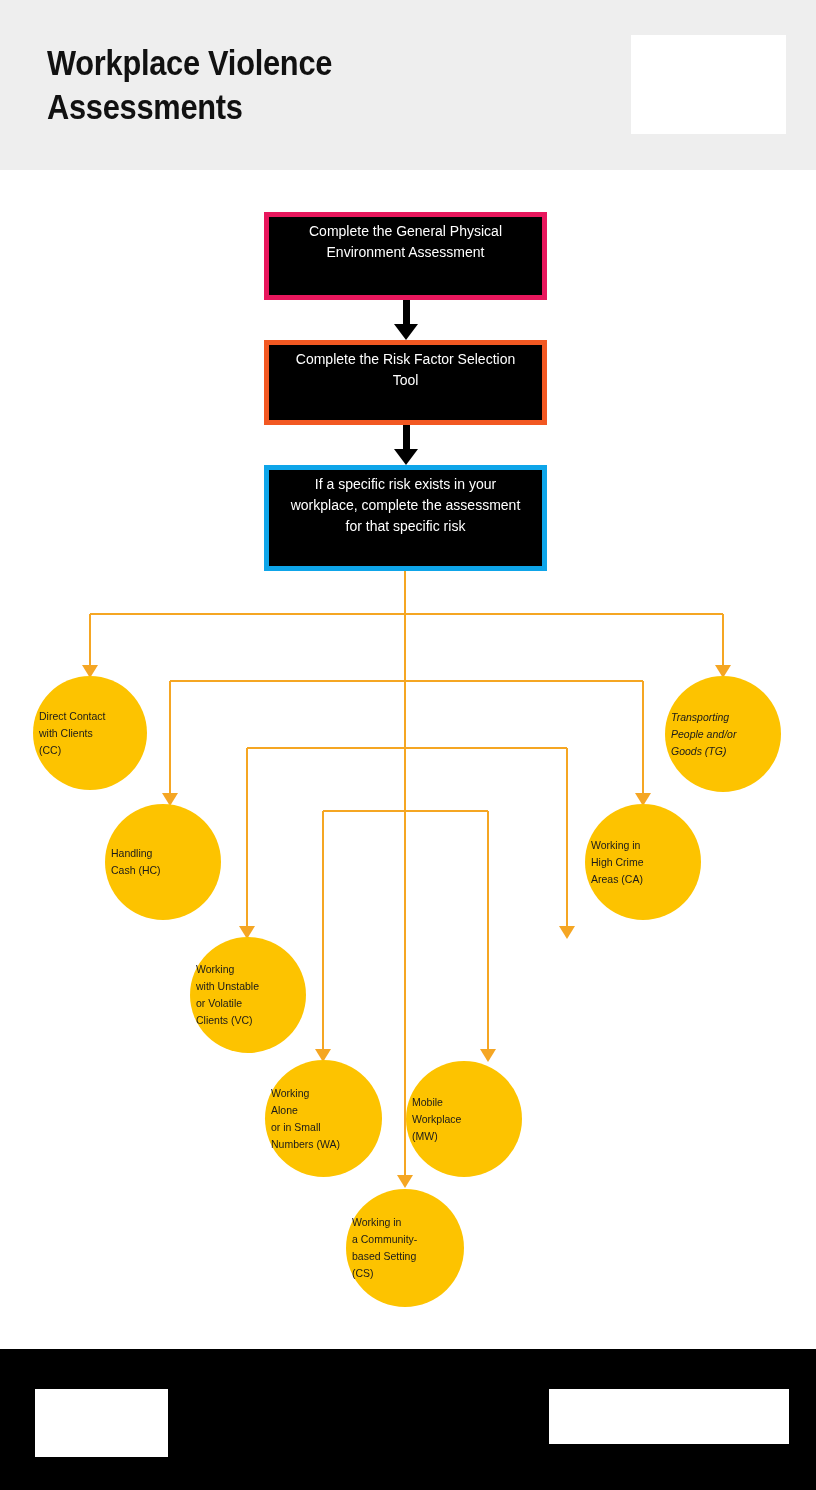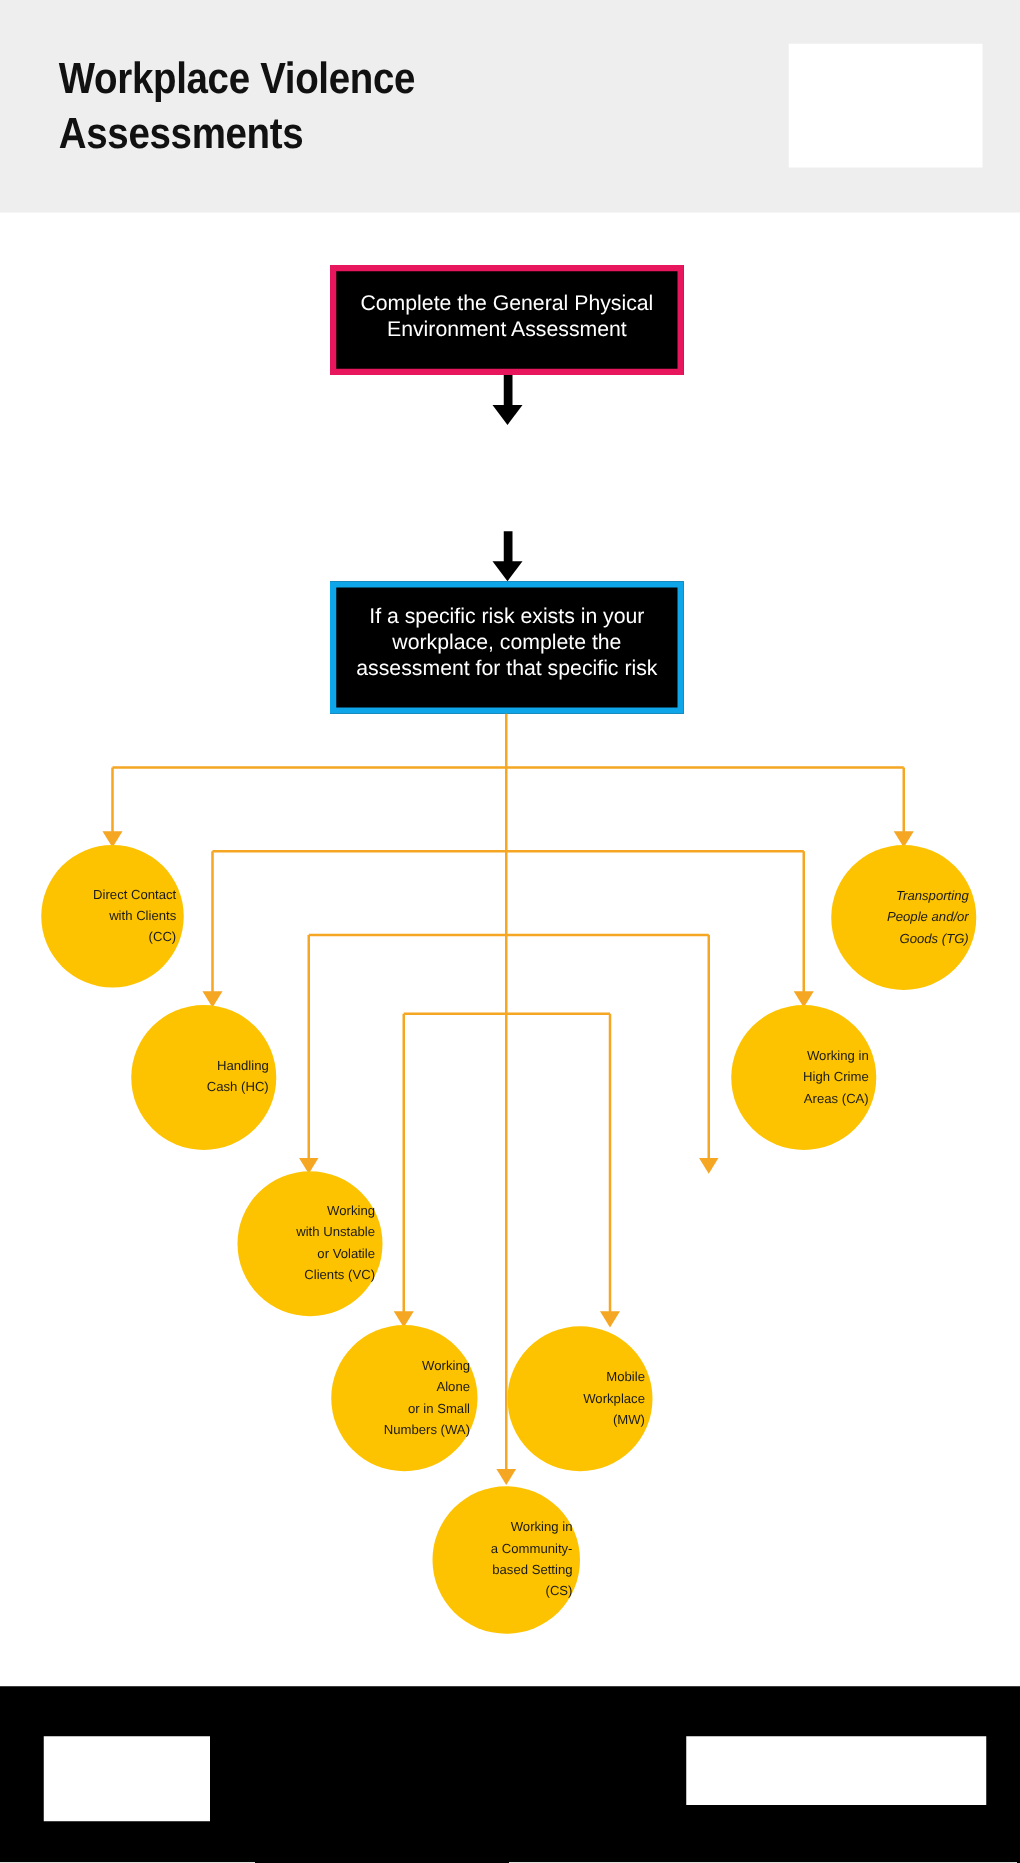--- a/index.html
+++ b/index.html
@@ -44,26 +44,26 @@
     width: 155px; height: 99px;
     background: #ffffff;
   }
 
   
   .flow-box {
     position: absolute;
     background: #000000;
     color: #ffffff;
     display: flex;
-    align-items: flex-end;
+    align-items: flex-start;
     justify-content: center;
     text-align: center;
-    font-size: 17px;
+    font-size: 14px;
     line-height: 21px;
-    padding: 21px 14px;
+    padding: 4px 14px;
   }
   #box-general   { left: 264px; top: 212px; width: 283px; height: 88px;  border: 5px solid #e8175d; }
   #box-riskfactor{ left: 264px; top: 340px; width: 283px; height: 85px;  border: 5px solid #f25822; }
   #box-specific  { left: 264px; top: 465px; width: 283px; height: 106px; border: 5px solid #0ea5e9; }
 
   
   .black-arrow { position: absolute; width: 24px; }
   .black-arrow .shaft {
     position: absolute; left: 9px; top: 0;
     width: 7px; background: #000000;
@@ -90,21 +90,21 @@
 
   
   .node-circle {
     position: absolute;
     border-radius: 50%;
     background: #fdc300;
     color: #1a1a1a;
     display: flex;
     align-items: center;
     justify-content: center;
-    text-align: right;
+    text-align: left;
     font-size: 10.5px;
     line-height: 17px;
     padding: 6px;
   }
   .node-circle .label { display: block; width: 100%; white-space: pre-line; }
 
   
   #footer {
     position: absolute;
     left: 0; top: 1349px;
@@ -137,20 +137,23 @@
 
   <div id="box-general" class="flow-box">
     <span>Complete the General Physical Environment Assessment</span>
   </div>
 
   <div id="arrow-1" class="black-arrow">
     <div class="shaft"></div>
     <div class="head"></div>
   </div>
 
+  <div id="box-riskfactor" class="flow-box">
+    <span>Complete the Risk Factor Selection Tool</span>
+  </div>
 
   <div id="arrow-2" class="black-arrow">
     <div class="shaft"></div>
     <div class="head"></div>
   </div>
 
   <div id="box-specific" class="flow-box">
     <span>If a specific risk exists in your workplace, complete the assessment for that specific risk</span>
   </div>
 

